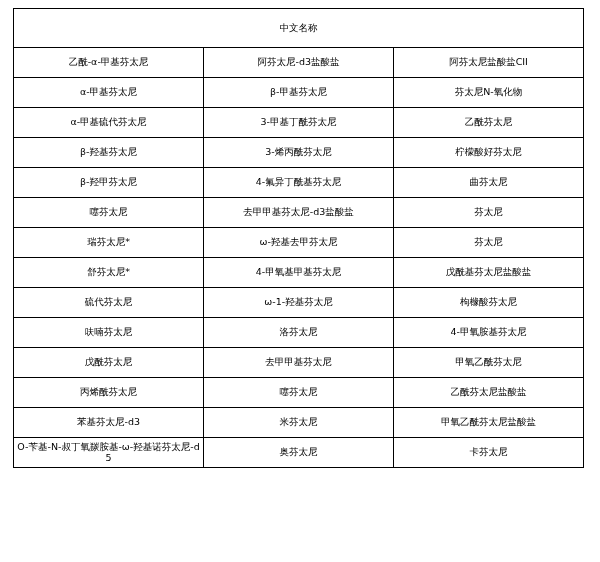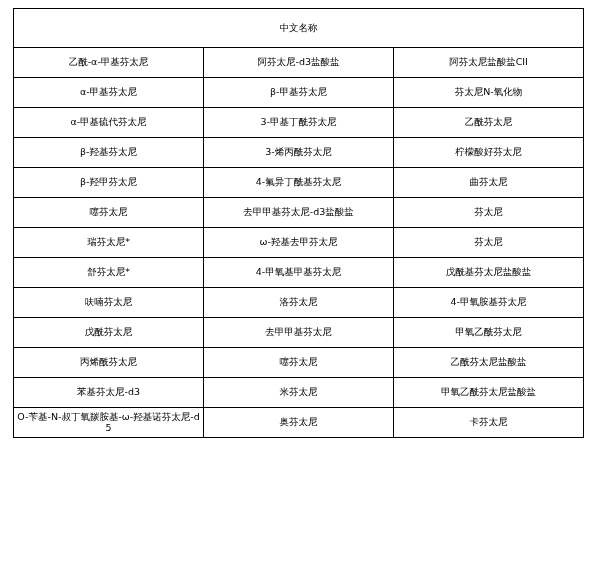--- a/index.html
+++ b/index.html
@@ -95,20 +95,25 @@
         <td>瑞芬太尼*</td>
         <td>ω-羟基去甲芬太尼</td>
         <td>芬太尼</td>
       </tr>
       <tr>
         <td>舒芬太尼*</td>
         <td>4-甲氧基甲基芬太尼</td>
         <td>戊酰基芬太尼盐酸盐</td>
       </tr>
       <tr>
+        <td>硫代芬太尼</td>
+        <td>ω-1-羟基芬太尼</td>
+        <td>枸橼酸芬太尼</td>
+      </tr>
+      <tr>
         <td>呋喃芬太尼</td>
         <td>洛芬太尼</td>
         <td>4-甲氧胺基芬太尼</td>
       </tr>
       <tr>
         <td>戊酰芬太尼</td>
         <td>去甲甲基芬太尼</td>
         <td>甲氧乙酰芬太尼</td>
       </tr>
       <tr>

